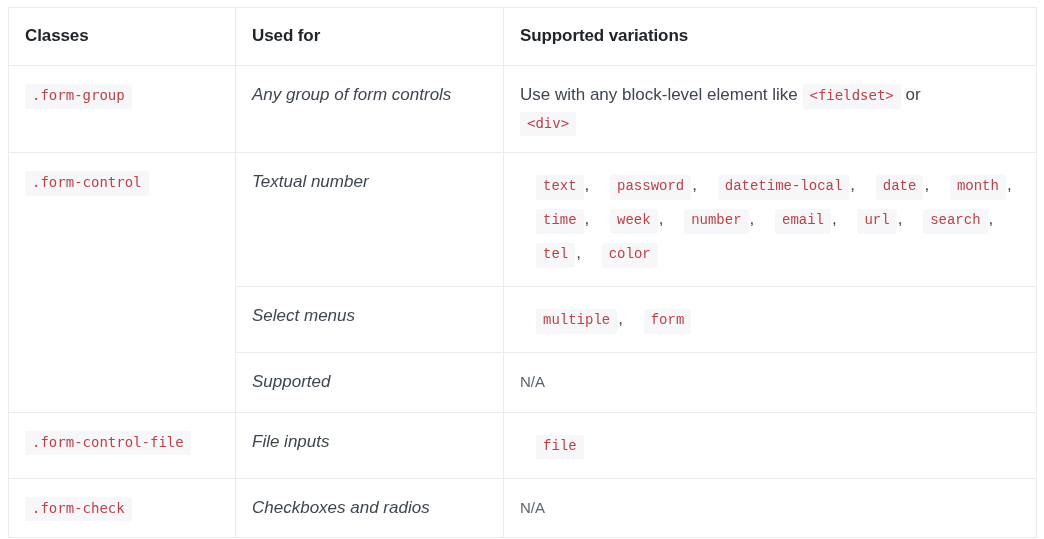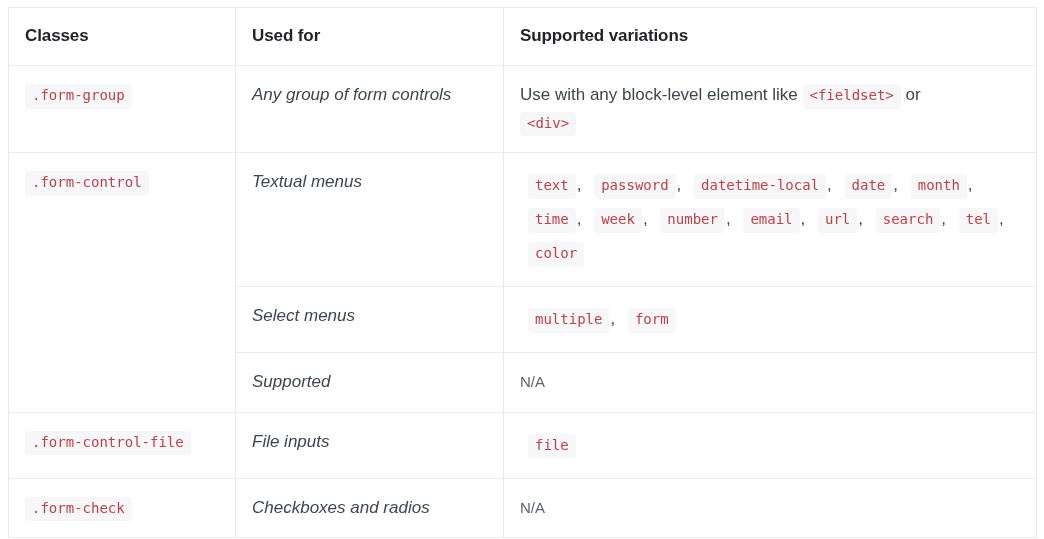--- a/index.html
+++ b/index.html
@@ -84,21 +84,21 @@
   }
   span.sep {
     color: #3e4651;
     font-size: 17px;
   }
   span.na {
     color: #5a636d;
     font-size: 15px;
   }
   .chiplist { line-height: 2.0; }
-  .chiplist code.chip { margin: 0 1px 0 8px; }
+  .chiplist code.chip { margin: 0 1px 0 16px; font-family: Liberation Mono, monospace; }
 </style>
 </head>
 <body>
 
 <div class="page">
   <table class="classes-table">
     <colgroup>
       <col class="col-classes">
       <col class="col-usedfor">
       <col class="col-variations">
@@ -111,21 +111,21 @@
       </tr>
     </thead>
     <tbody id="table-body">
         <tr class="first-body-row">
           <td class="cell-class"><code class="chip">.form-group</code></td>
           <td class="cell-usedfor">Any group of form controls</td>
           <td class="cell-variations"><span class="plain">Use with any block-level element like </span><code class="chip">&lt;fieldset&gt;</code><span class="plain"> or</span><br><code class="chip">&lt;div&gt;</code></td>
         </tr>
         <tr>
           <td class="cell-class" rowspan="3"><code class="chip">.form-control</code></td>
-          <td class="cell-usedfor">Textual menus</td>
+          <td class="cell-usedfor">Textual number</td>
           <td class="cell-variations"><span class="chiplist"><code class="chip">text</code><span class="sep">, </span><code class="chip">password</code><span class="sep">, </span><code class="chip">datetime-local</code><span class="sep">, </span><code class="chip">date</code><span class="sep">, </span><code class="chip">month</code><span class="sep">, </span><code class="chip">time</code><span class="sep">, </span><code class="chip">week</code><span class="sep">, </span><code class="chip">number</code><span class="sep">, </span><code class="chip">email</code><span class="sep">, </span><code class="chip">url</code><span class="sep">, </span><code class="chip">search</code><span class="sep">, </span><code class="chip">tel</code><span class="sep">, </span><code class="chip">color</code></span></td>
         </tr>
         <tr>
           <td class="cell-usedfor">Select menus</td>
           <td class="cell-variations"><span class="chiplist"><code class="chip">multiple</code><span class="sep">, </span><code class="chip">form</code></span></td>
         </tr>
         <tr>
           <td class="cell-usedfor">Supported</td>
           <td class="cell-variations"><span class="na">N/A</span></td>
         </tr>

